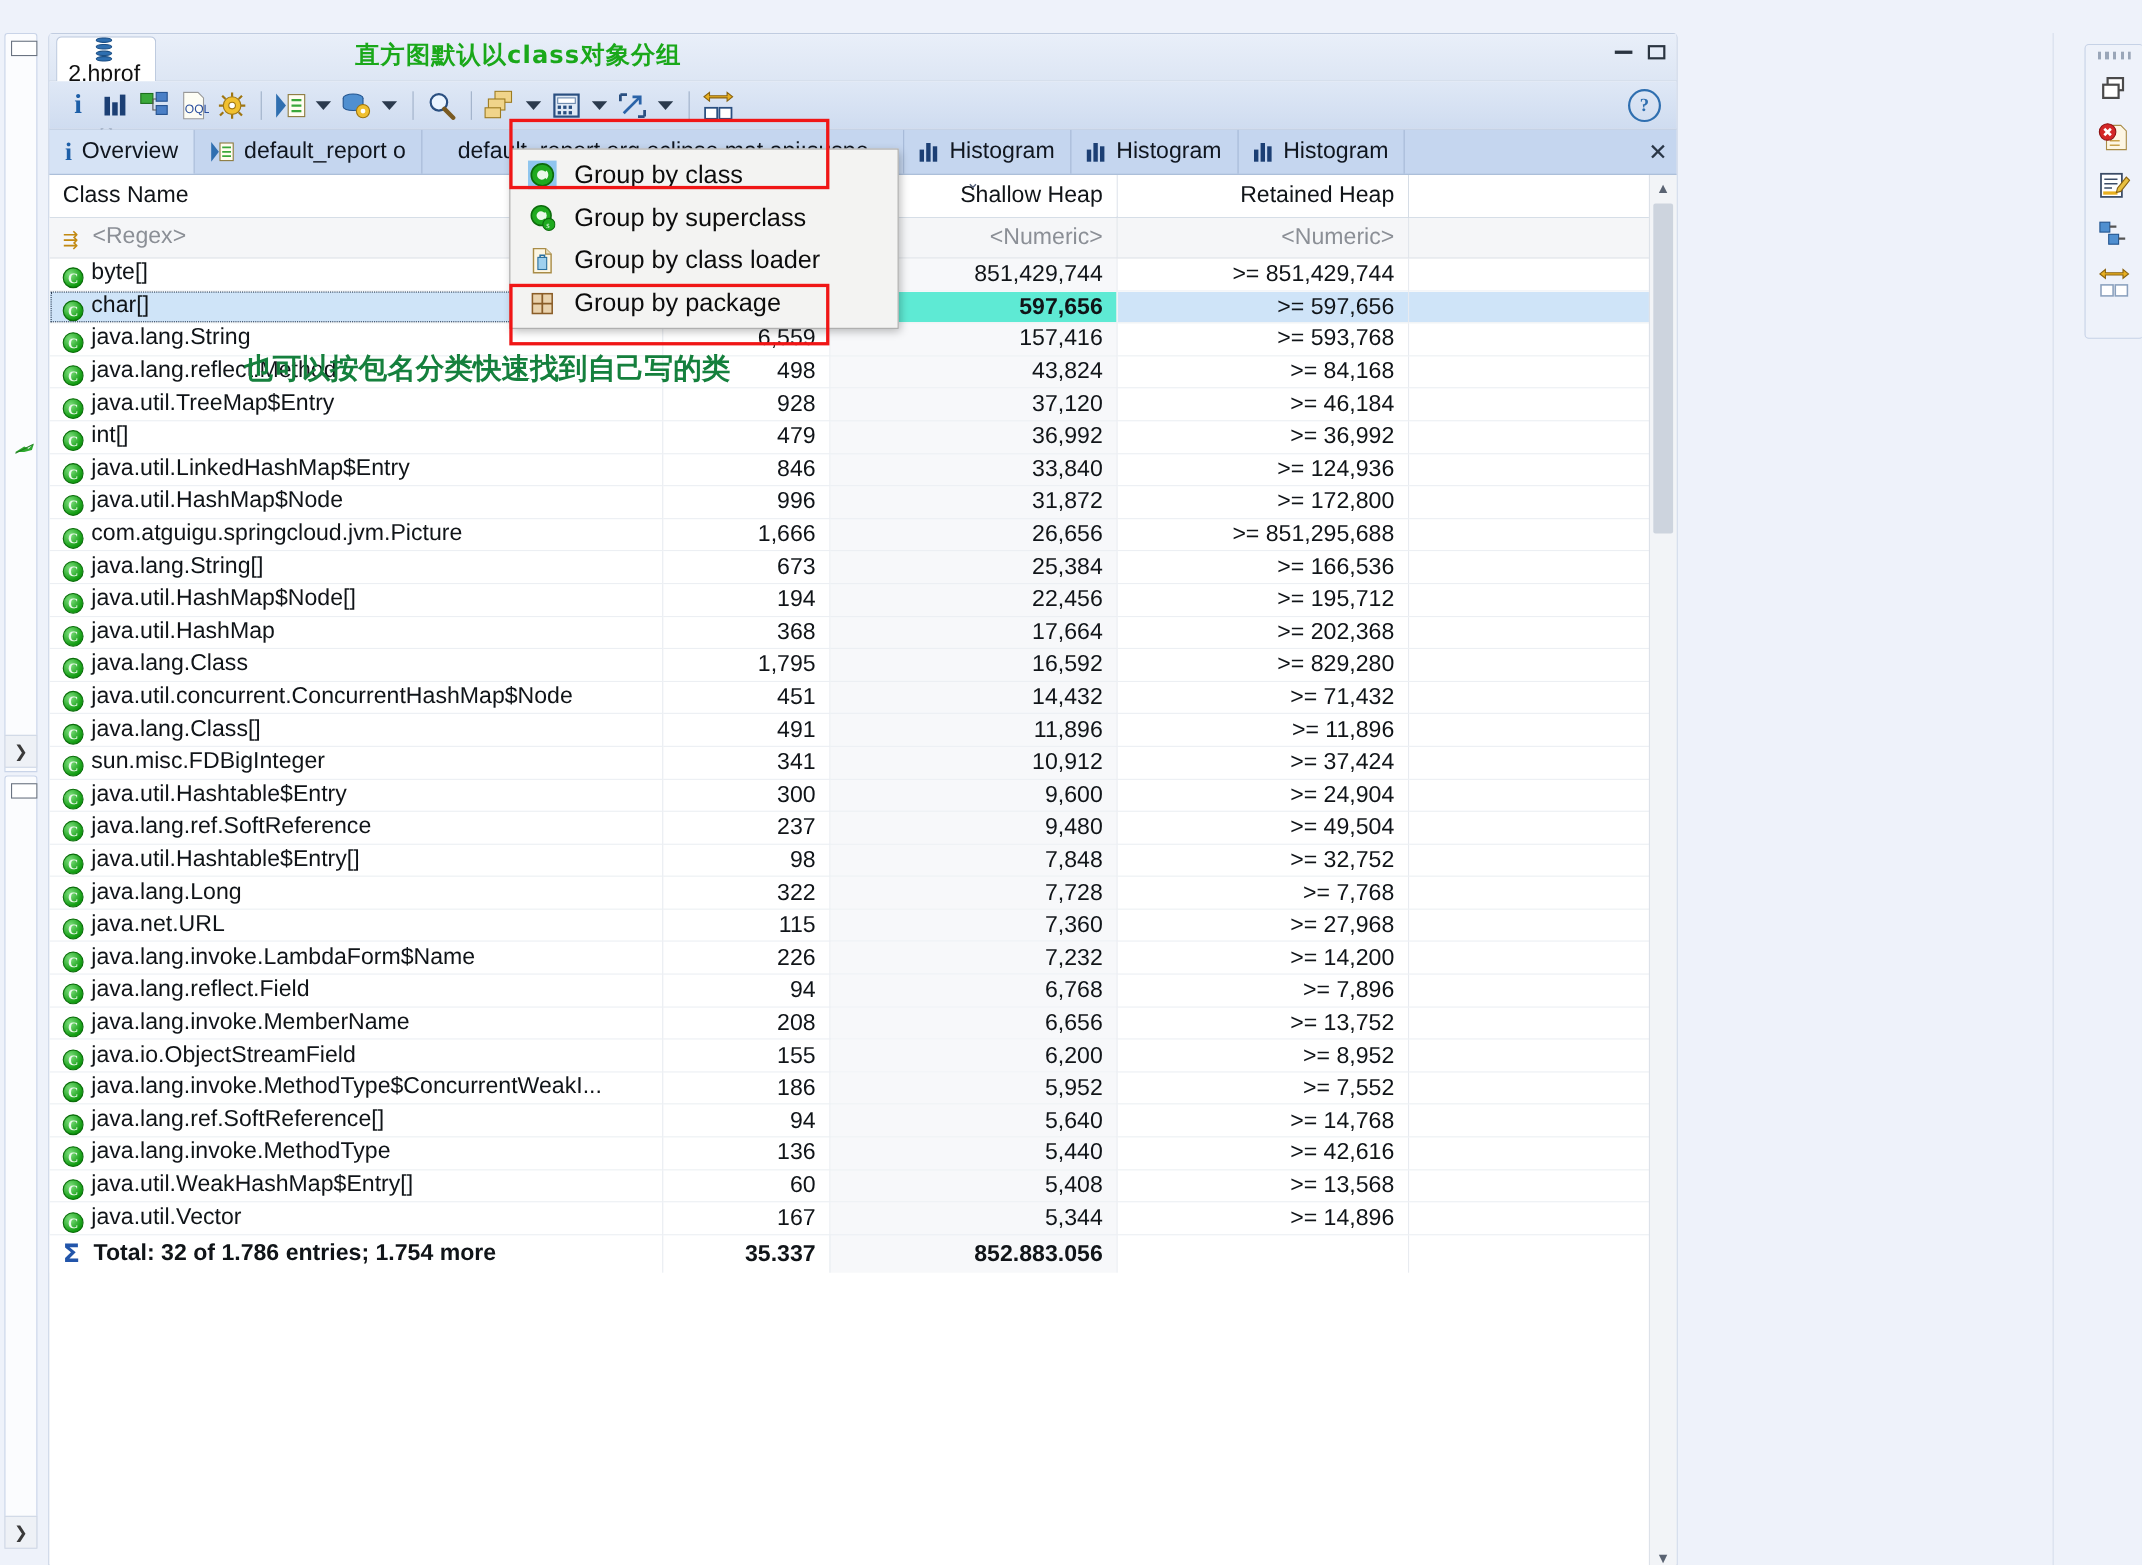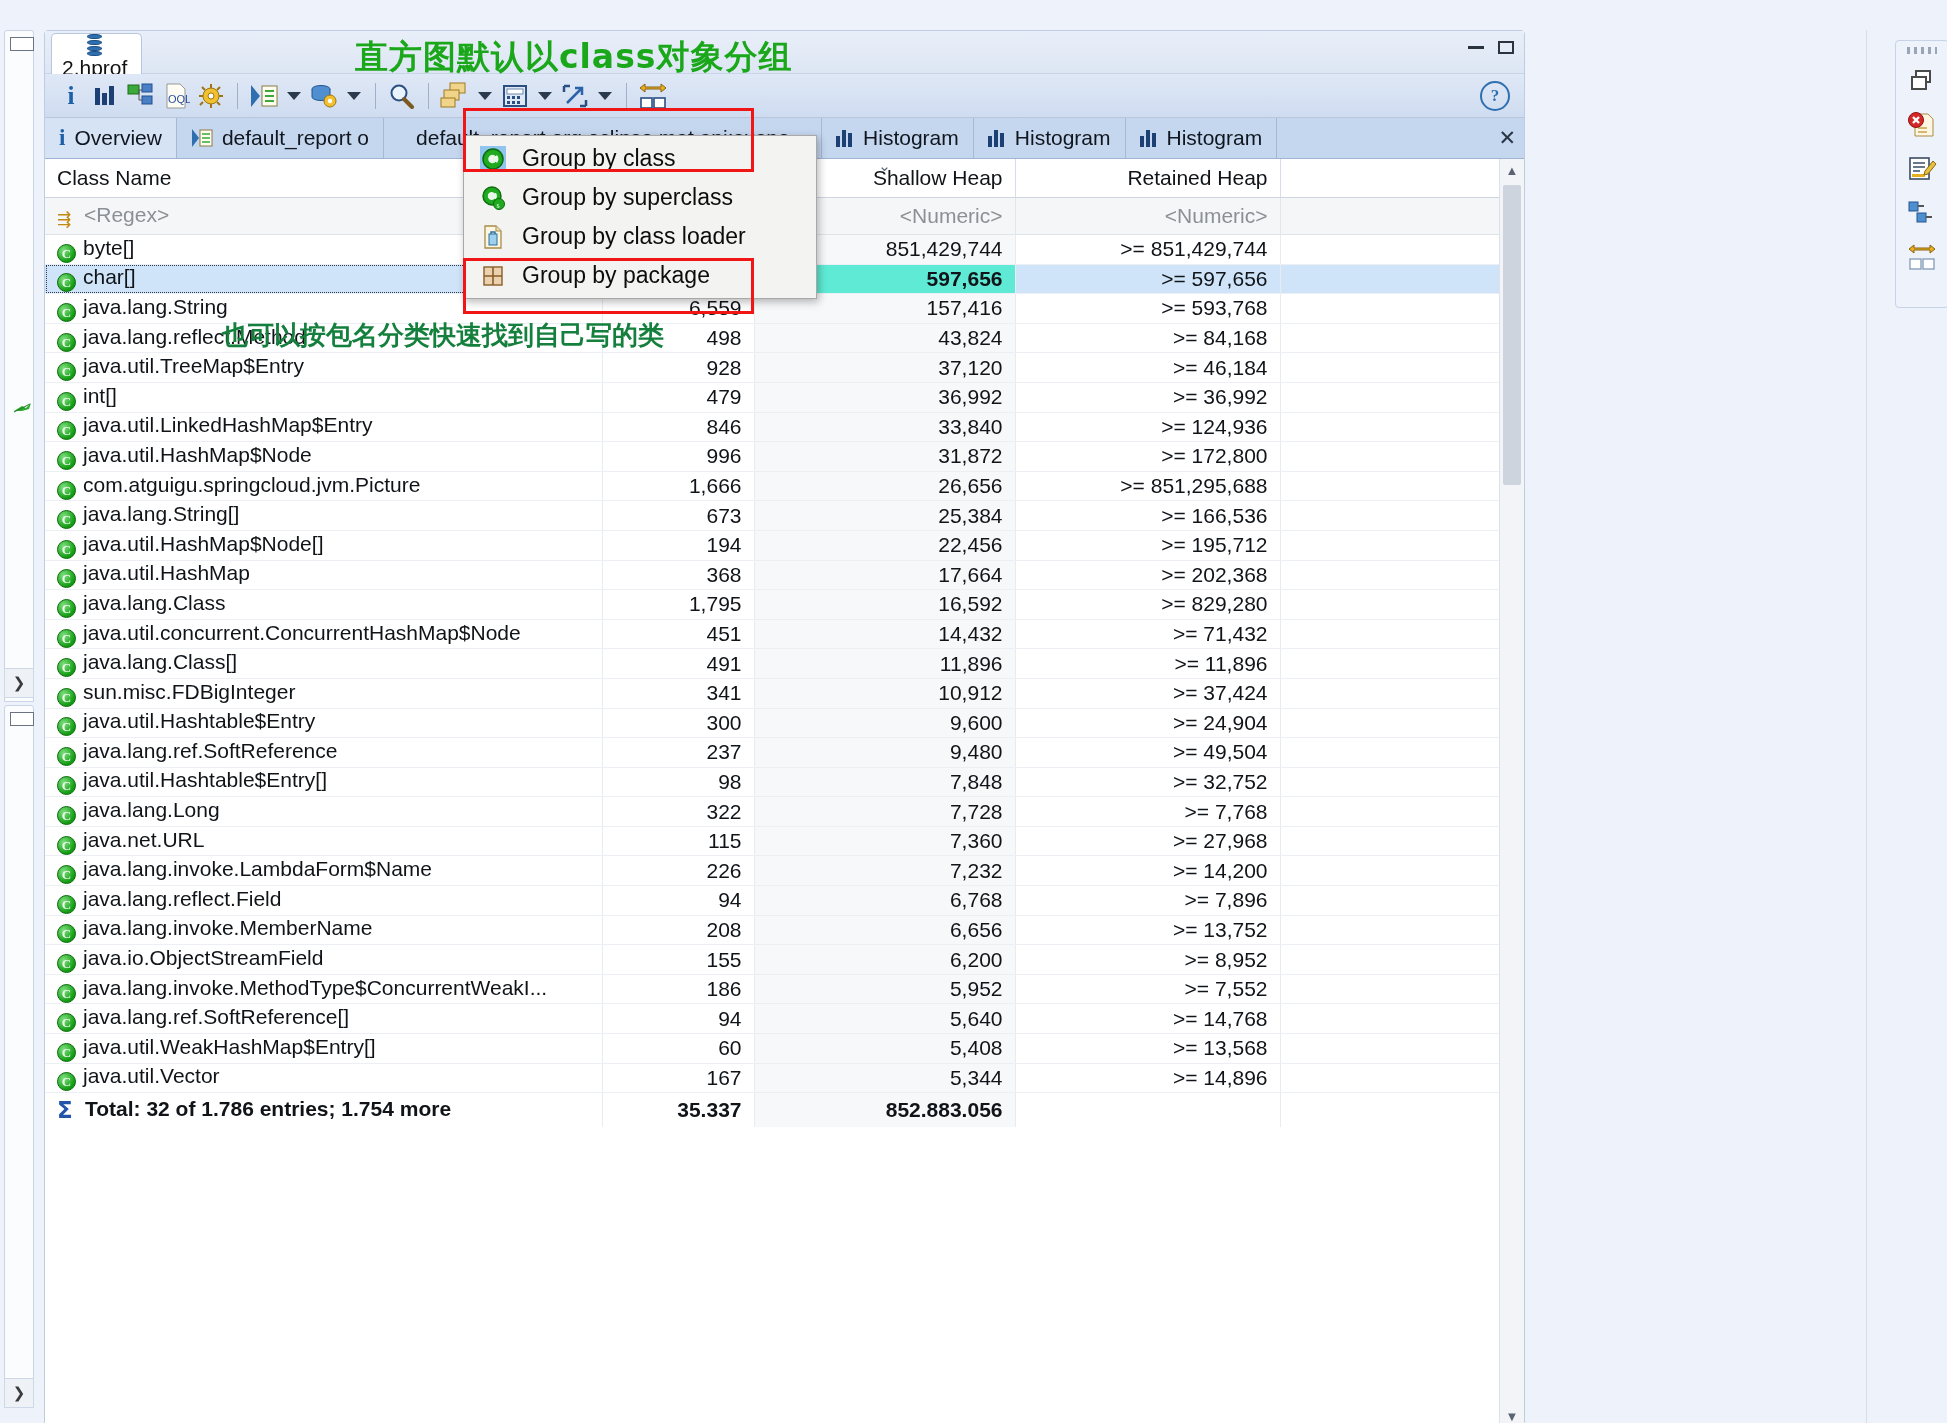--- a/index.html
+++ b/index.html
@@ -83,25 +83,24 @@
   }
   .db-icon i {
     position: absolute; left: 0; width: 15px; height: 5px;
     border-radius: 50% / 60%;
     background: #2f6fb0;
     border: 1px solid #1c4f85;
     box-sizing: border-box;
   }
   .annotation-top {
     position: absolute; left: 278px; top: 4px;
-    font-size: 33px; color: #1aa81a;
+    font-size: 22px; color: #1aa81a;
     font-family: "DejaVu Sans", sans-serif;
     font-weight: 600;
     letter-spacing: 1px;
-    margin-left: 32px;
   }
   .win-buttons {
     position: absolute; right: 10px; top: 10px;
     display: flex; gap: 14px; align-items: center;
   }
   .win-min { width: 16px; height: 3px; background: #2a3440; }
   .win-max { width: 16px; height: 13px; border: 2px solid #2a3440; box-sizing: border-box; }
 
   
   .toolbar {
@@ -750,20 +749,27 @@
               <td></td>
             </tr>
             <tr class="datarow">
               <td class="name"><span class="cls-icon">C</span><span>java.lang.ref.SoftReference[]</span></td>
               <td class="right">94</td>
               <td class="shal">5,640</td>
               <td class="right">&gt;= 14,768</td>
               <td></td>
             </tr>
             <tr class="datarow">
+              <td class="name"><span class="cls-icon">C</span><span>java.lang.invoke.MethodType</span></td>
+              <td class="right">136</td>
+              <td class="shal">5,440</td>
+              <td class="right">&gt;= 42,616</td>
+              <td></td>
+            </tr>
+            <tr class="datarow">
               <td class="name"><span class="cls-icon">C</span><span>java.util.WeakHashMap$Entry[]</span></td>
               <td class="right">60</td>
               <td class="shal">5,408</td>
               <td class="right">&gt;= 13,568</td>
               <td></td>
             </tr>
             <tr class="datarow">
               <td class="name"><span class="cls-icon">C</span><span>java.util.Vector</span></td>
               <td class="right">167</td>
               <td class="shal">5,344</td>

